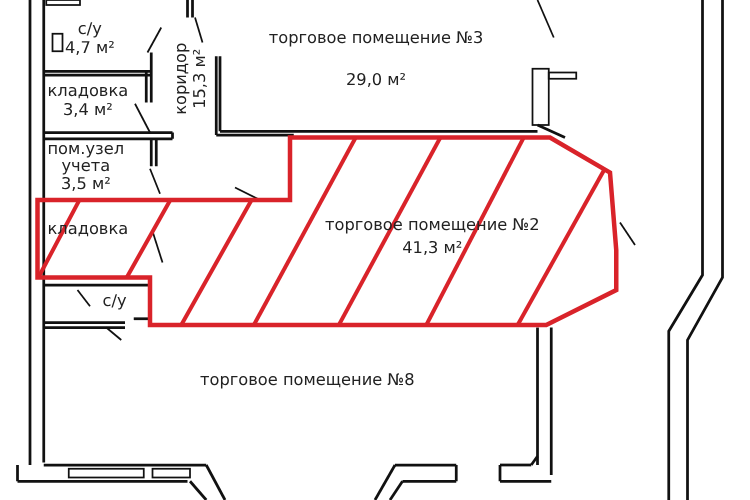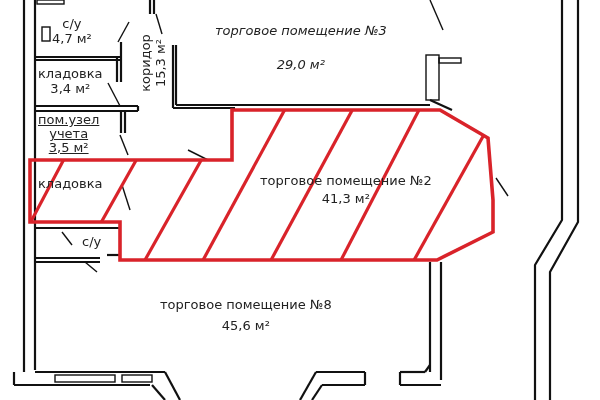--- a/index.html
+++ b/index.html
@@ -116,40 +116,39 @@
 <div class="lbl vert" style="left:118px; top:48px; width:70px;">
   <span>коридор</span>
   <span>15,3 м²</span>
 </div>
 
 <div class="lbl" style="left:38px; top:66px;">
   <span>кладовка</span>
   <span>3,4 м²</span>
 </div>
 
-<div class="lbl" style="left:38px; top:113px; line-height:14px;text-decoration:underline;">
+<div class="lbl" style="left:38px; top:113px; line-height:14px;">
   <span>пом.узел</span>
   <span>учета</span>
   <span>3,5 м²</span>
 </div>
 
 <div class="lbl" style="left:38px; top:174px; line-height:20px;">
   <span>кладовка</span>
 </div>
 
 <div class="lbl" style="left:82px; top:234px;">
   <span>с/у</span>
 </div>
 
-<div class="lbl" style="left:215px; top:23px;font-style:italic;">
+<div class="lbl" style="left:215px; top:23px;">
   <span>торговое помещение №3</span>
   <span style="margin-top:19px;">29,0 м²</span>
 </div>
 
 <div class="lbl" style="left:260px; top:173px;">
   <span>торговое помещение  №2</span>
   <span style="margin-top:3px;text-align:center;">41,3 м²</span>
 </div>
 
 <div class="lbl" style="left:160px; top:297px;">
   <span>торговое помещение  №8</span>
-  <span style="margin-top:6px;">45,6 м²</span>
 </div>
 
 </body></html>

